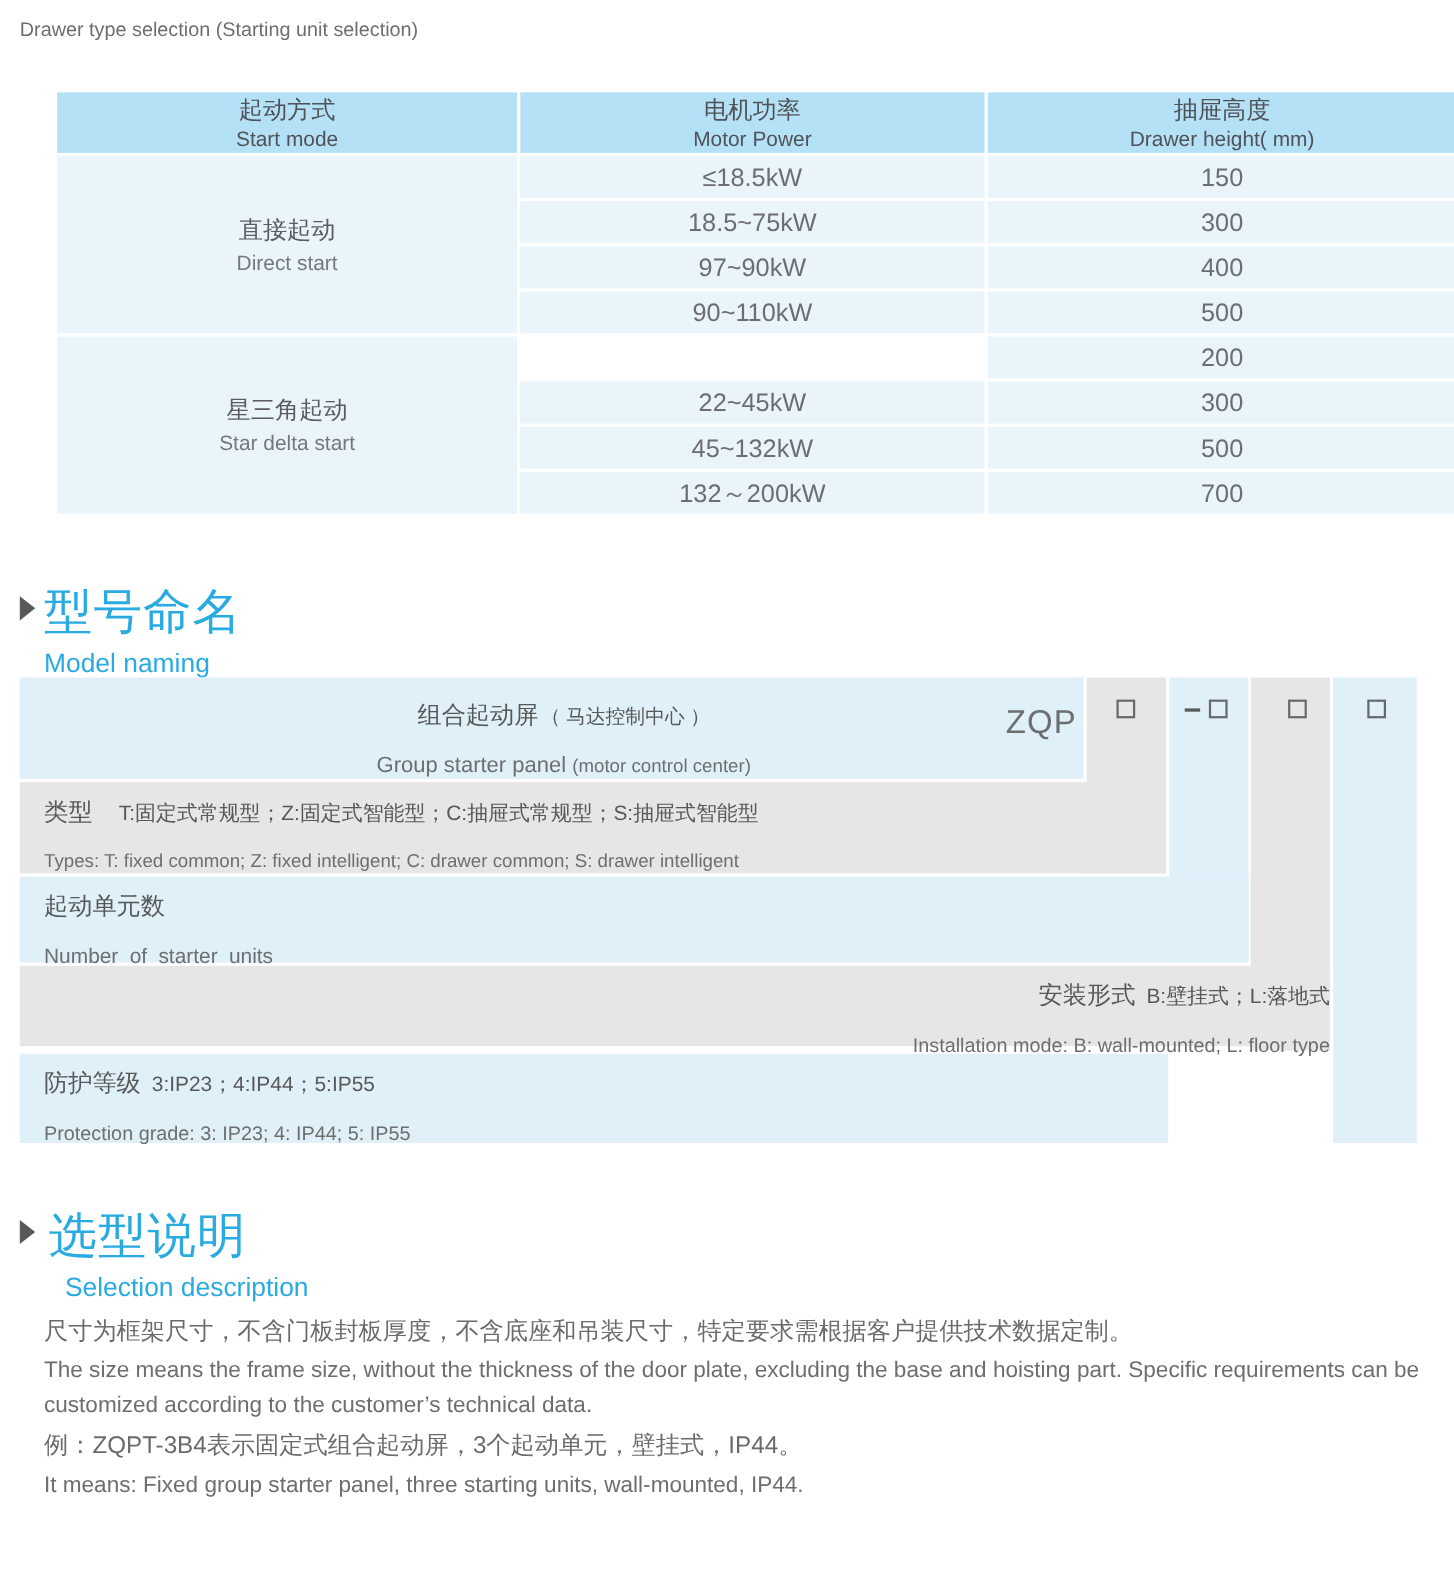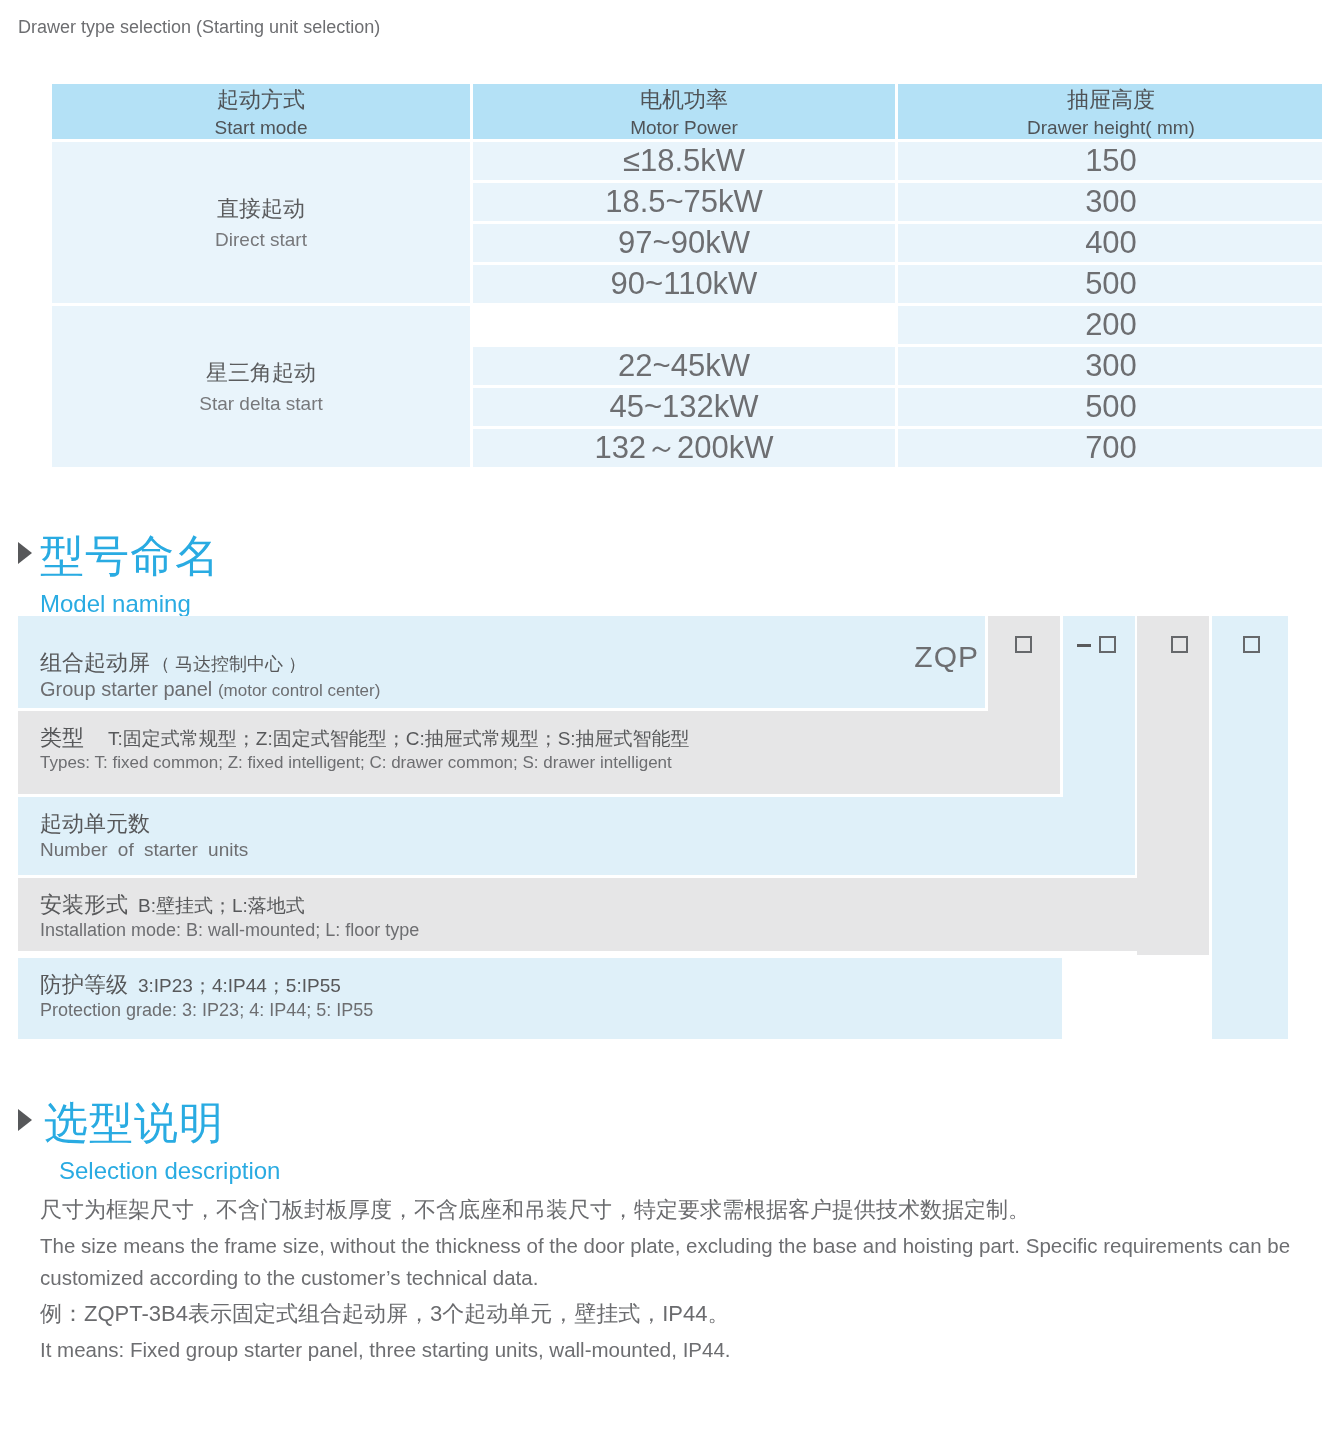--- a/index.html
+++ b/index.html
@@ -37,21 +37,21 @@
   #sel-table .hdr{background:var(--hdr-blue);color:#4F5357;grid-row:1;}
   #sel-table .hdr .zh{font-size:22px;}
   #sel-table .hdr .en{font-size:19px;margin-top:2px;}
   #sel-table .mode{grid-column:1;}
   #sel-table .mode .zh{font-size:22px;color:#5B5C5E;}
   #sel-table .mode .en{font-size:19px;color:#77787B;margin-top:5px;}
   .g1{grid-row:2/6;} .g2{grid-row:6/10;}
   .c2{grid-column:2;} .c3{grid-column:3;}
   .r2{grid-row:2;} .r3{grid-row:3;} .r4{grid-row:4;} .r5{grid-row:5;}
   .r6{grid-row:6;} .r7{grid-row:7;} .r8{grid-row:8;} .r9{grid-row:9;}
-  #sel-table .val{font-size:31px;}
+  #sel-table .val{font-size:23px;}
 
   
   .sec-head{position:absolute;left:18px;}
   .sec-head .tri{
     position:absolute;left:0;top:15px;width:0;height:0;
     border-left:14px solid var(--dark);
     border-top:11px solid transparent;border-bottom:11px solid transparent;
   }
   .sec-head .h-zh{font-size:44px;font-weight:400;color:var(--accent);letter-spacing:1px;}
   .sec-head .h-en{font-size:24px;font-weight:400;color:var(--accent);margin-top:4px;}
@@ -72,29 +72,29 @@
   .codebox{
     position:absolute;top:20px;width:17px;height:17px;
     border:2px solid #66686B;background:transparent;
   }
   #strip1 .codebox{left:27px;}
   #strip2 .codebox{left:36px;}
   #strip3 .codebox{left:34px;}
   #strip4 .codebox{left:31px;}
   .codedash{position:absolute;left:14px;top:28px;width:14px;height:3px;background:#595A5C;}
   .nrow{position:absolute;left:0;padding:12px 0 0 22px;}
-  #nrow1{top:0;height:92px;width:967px;background:var(--n-blue);padding-top:32px;}
+  #nrow1{top:0;height:92px;width:967px;background:var(--n-blue);padding-top:19px;text-align:center;}
   #nrow2{top:95px;height:83px;width:1042px;background:var(--n-gray);}
   #nrow3{top:181px;height:78px;width:1117px;background:var(--n-blue);}
-  #nrow4{top:262px;height:73px;width:1191px;background:var(--n-gray);}
+  #nrow4{top:262px;height:73px;width:1191px;background:var(--n-gray);text-align:right;}
   #nrow5{top:342px;height:81px;width:1044px;background:var(--n-blue);}
   .nrow .l1{font-size:22px;color:var(--dark);}
   .nrow .l1 .sub{font-size:19px;margin-left:10px;}
   #nrow1 .l1 .sub{font-size:18px;margin-left:2px;}
-  .nrow .l2{font-size:19px;color:var(--mid);margin-top:0;}
+  .nrow .l2{font-size:19px;color:var(--mid);margin-top:20px;}
   #nrow1 .l2{font-size:20px;}
   #nrow1 .l2 .sub{font-size:17px;}
   #nrow2 .l1 .sub{margin-left:24px;}
   #nrow2 .l2{font-size:17px;}
   #nrow3 .l2{word-spacing:5px;}
   #nrow4 .l2,#nrow5 .l2{font-size:18px;}
   #zqp-code{
     position:absolute;right:6px;top:24px;
     font-size:30px;color:var(--mid);letter-spacing:1px;
   }

